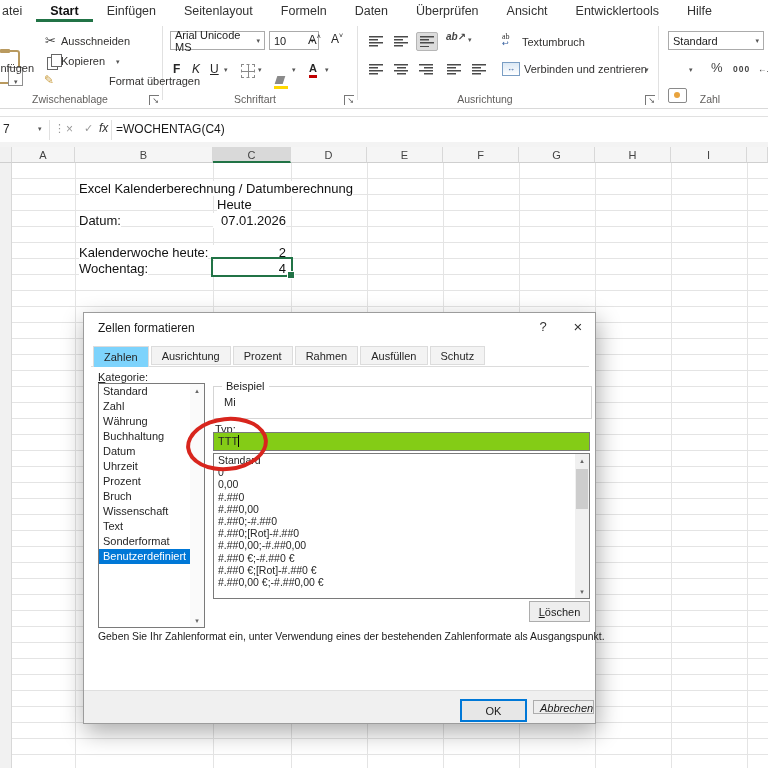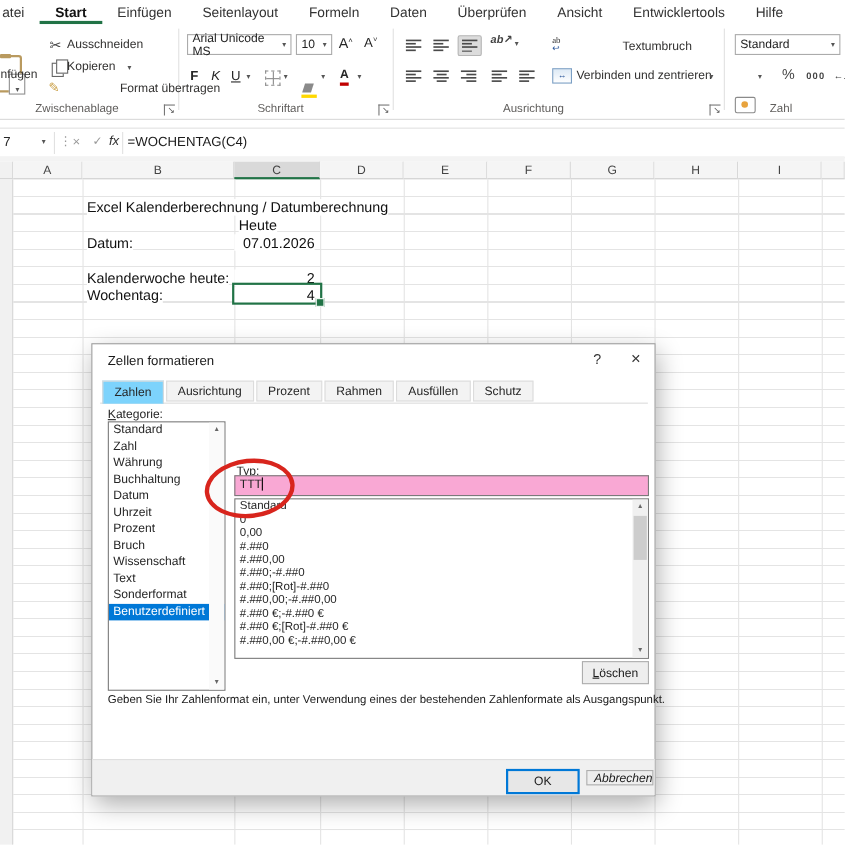--- a/index.html
+++ b/index.html
@@ -82,21 +82,21 @@
   .litem{padding-left:4px;white-space:nowrap;}
   .cat .litem{line-height:15px;font-size:11px;}
   .fmt .litem{line-height:12.2px;font-size:10.5px;}
   .litem.sel{background:#0078d7;color:#fff;}
   .vscroll{position:absolute;top:0;right:0;bottom:0;width:14px;background:#f0f0f0;}
   .vscroll.lightsc{background:#fafafa;}
   .sarr{position:absolute;left:0;width:14px;height:13px;font-size:7px;color:#666;text-align:center;line-height:13px;}
   .sthumb{position:absolute;left:1px;width:12px;background:#cdcdcd;}
   .groupbox{position:absolute;border:1px solid #d5d5d5;}
   .grouplbl{position:absolute;top:-7px;left:8px;background:#fff;padding:0 4px;font-size:11px;color:#1a1a1a;}
-  .tinput{position:absolute;background:#f9a8d4;border:1px solid #7a7a7a;box-sizing:border-box;font-size:11px;line-height:17px;padding-left:4px;}
+  .tinput{position:absolute;background:#84cc16;border:1px solid #7a7a7a;box-sizing:border-box;font-size:11px;line-height:17px;padding-left:4px;}
   .caret{display:inline-block;width:1px;height:12px;background:#000;vertical-align:-2px;}
   .btn{position:absolute;background:#eee;border:1px solid #adadad;font-size:11px;text-align:center;box-sizing:border-box;color:#1a1a1a;}
   .btn.default{border:2px solid #0078d7;background:#e7e7e7;}
   .dfooter{position:absolute;left:0;right:0;bottom:0;height:32px;background:#f0f0f0;border-top:1px solid #dfdfdf;}
   .desc{position:absolute;left:14px;top:318px;font-size:10.4px;color:#1a1a1a;white-space:nowrap;}
   .redcircle{position:absolute;left:102px;top:104px;width:74px;height:46px;border:4px solid #d8251d;border-radius:50%;
              transform:rotate(-6deg);z-index:30;}
 </style>
 </head>
 <body>
@@ -131,21 +131,21 @@
     <span class="abs chv" style="left:116px;top:36px;">▾</span>
     <span class="abs" style="left:44px;top:51px;font-size:12px;color:#c79a3b;">✎</span>
     <span class="abs rlbl" style="left:61px;top:53px;padding-left:48px;">Format übertragen</span>
     <div class="glabel" style="left:10px;width:120px;">Zwischenablage</div>
     <div class="launcher" style="left:149px;">↘</div>
 
     <div class="combo" style="left:170px;top:9px;width:95px;">
       <span>Arial Unicode MS</span>
       <span class="chv">▾</span>
     </div>
-    <div class="combo" style="left:269px;top:9px;width:33px;">
+    <div class="combo" style="left:269px;top:9px;width:50px;">
       <span>10</span>
       <span class="chv">▾</span>
     </div>
     <span class="abs" style="left:308px;top:10px;font-size:13px;"><span>A</span><sup style="font-size:7px;">˄</sup></span>
     <span class="abs" style="left:331px;top:10px;font-size:12px;"><span>A</span><sup style="font-size:7px;">˅</sup></span>
     <span class="abs bold-f" style="left:173px;top:40px;">F</span>
     <span class="abs ital-k" style="left:192px;top:40px;">K</span>
     <span class="abs und-u" style="left:210px;top:40px;">U</span>
     <span class="abs chv" style="left:224px;top:44px;">▾</span>
     <div class="abs borderic" style="left:241px;top:42px;"></div>
@@ -180,21 +180,21 @@
     <div class="icbtn" style="left:444px;top:39px;width:20px;height:16px;">
         <div class="lines"></div>
       </div>
     <div class="icbtn" style="left:469px;top:39px;width:20px;height:16px;">
         <div class="lines"></div>
       </div>
     <div class="abs wrapic" style="left:502px;top:11px;">
       <span>ab</span><br>
       <span class="arr">↩</span>
     </div>
-    <span class="abs rlbl" style="left:522px;top:14px;margin-left:44px;">Textumbruch</span>
+    <span class="abs rlbl" style="left:522px;top:14px;">Textumbruch</span>
     <div class="abs mergeic" style="left:502px;top:40px;"><span>↔</span></div>
     <span class="abs rlbl" style="left:524px;top:41px;">Verbinden und zentrieren</span>
     <span class="abs chv" style="left:645px;top:44px;">▾</span>
     <div class="glabel" style="left:430px;width:110px;">Ausrichtung</div>
     <div class="launcher" style="left:645px;">↘</div>
 
     <div class="combo" style="left:668px;top:9px;width:96px;">
       <span>Standard</span>
       <span class="chv">▾</span>
     </div>
@@ -286,20 +286,24 @@
       <div class="litem">Wissenschaft</div>
       <div class="litem">Text</div>
       <div class="litem">Sonderformat</div>
       <div class="litem sel">Benutzerdefiniert</div>
       <div class="vscroll lightsc">
         <span class="sarr" style="top:0;">▴</span>
         <span class="sarr" style="bottom:0;">▾</span>
       </div>
     </div>
 
+    <div class="groupbox" style="left:129px;top:73px;width:377px;height:31px;">
+      <span class="grouplbl">Beispiel</span>
+      <span class="abs" style="left:10px;top:9px;">Mi</span>
+    </div>
 
     <span class="abs" style="left:131px;top:110px;">Typ:</span>
     <div class="tinput" style="left:129px;top:119px;width:377px;height:19px;">
       <span>TTT</span><span class="caret"></span>
     </div>
 
     <div class="listbox fmt" style="left:129px;top:140px;width:377px;height:146px;">
       <div class="litem">Standard</div>
       <div class="litem">0</div>
       <div class="litem">0,00</div>

